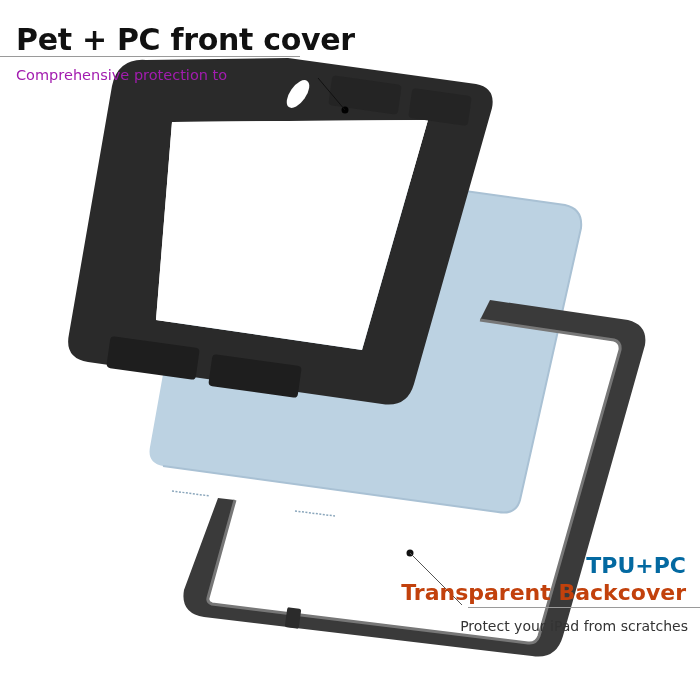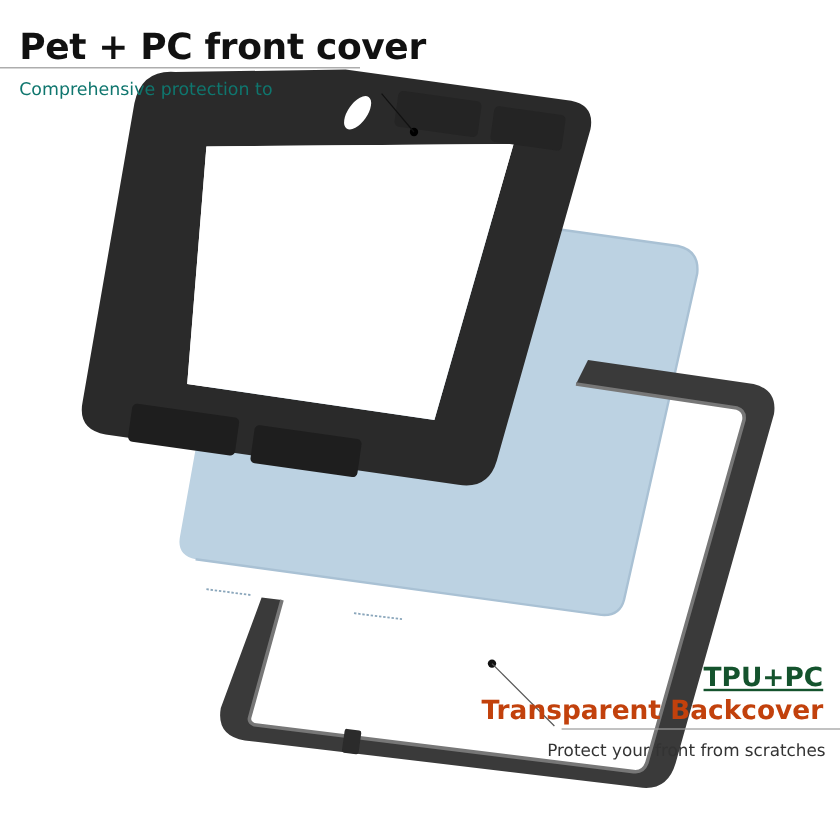--- a/index.html
+++ b/index.html
@@ -1,21 +1,21 @@
 <!DOCTYPE html>
 <html><head>
   <meta charset="utf-8">
   <style>
     html, body { margin: 0; padding: 0; background: #ffffff; }
     body { width: 700px; height: 700px; position: relative; overflow: hidden; font-family: "DejaVu Sans", sans-serif; }
     .stage { position: absolute; left: 0; top: 0; width: 700px; height: 700px; }
     .title-top { position: absolute; left: 16px; top: 22px; font-size: 30px; font-weight: bold; color: #111; letter-spacing: -0.3px; font-family: "DejaVu Sans", sans-serif; }
     .rule-top { position: absolute; left: 0; top: 56px; width: 300px; height: 1px; background: #9a9a9a; }
-    .desc-top { position: absolute; left: 16px; top: 66px; font-size: 14.5px; line-height: 19px; color: #0f766e; font-family: "DejaVu Sans", sans-serif; }
-    .title-br1 { position: absolute; right: 14px; top: 553px; font-size: 22px; font-weight: bold; color: #14532d; text-align: right; text-decoration: underline; }
+    .desc-top { position: absolute; left: 16px; top: 66px; font-size: 14.5px; line-height: 19px; color: #a21caf; font-family: "DejaVu Sans", sans-serif; }
+    .title-br1 { position: absolute; right: 14px; top: 553px; font-size: 22px; font-weight: bold; color: #0369a1; text-align: right; }
     .title-br2 { position: absolute; right: 14px; top: 580px; font-size: 22px; font-weight: bold; color: #c2410c; text-align: right; white-space: nowrap; }
     .rule-br { position: absolute; left: 468px; top: 607px; width: 232px; height: 1px; background: #9a9a9a; }
     .desc-br { position: absolute; right: 12px; top: 618px; font-size: 14px; color: #333; white-space: nowrap; }
   </style>
 </head>
 <body>
 
 <div class="stage">
   <svg width="700" height="700" viewBox="0 0 700 700" xmlns="http://www.w3.org/2000/svg">
 
@@ -59,13 +59,13 @@
 
 <div class="title-top">Pet + PC front cover</div>
 <div class="rule-top"></div>
 <div class="desc-top">
   <div>Comprehensive protection to</div>
 </div>
 
 <div class="title-br1">TPU+PC</div>
 <div class="title-br2">Transparent Backcover</div>
 <div class="rule-br"></div>
-<div class="desc-br">Protect your front from scratches</div>
+<div class="desc-br">Protect your iPad from scratches</div>
 
 </body></html>

